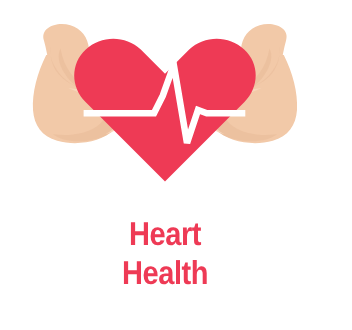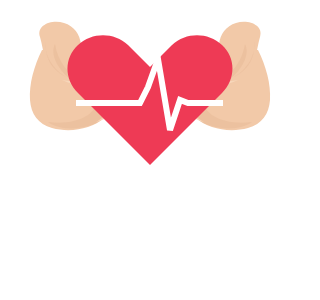--- a/index.html
+++ b/index.html
@@ -145,14 +145,18 @@
                L 148 73
                L 158 45
                L 170 116
                L 180 86
                L 188 89
                L 223 89" fill="none" stroke="#ffffff" stroke-width="6" stroke-linecap="butt" stroke-linejoin="miter"></path>
 
     </svg>
   </div>
 
+  <div id="wordmark">
+    <span class="wordmark-line">Heart</span>
+    <span class="wordmark-line">Health</span>
+  </div>
 
 </div>
 
 </body></html>

